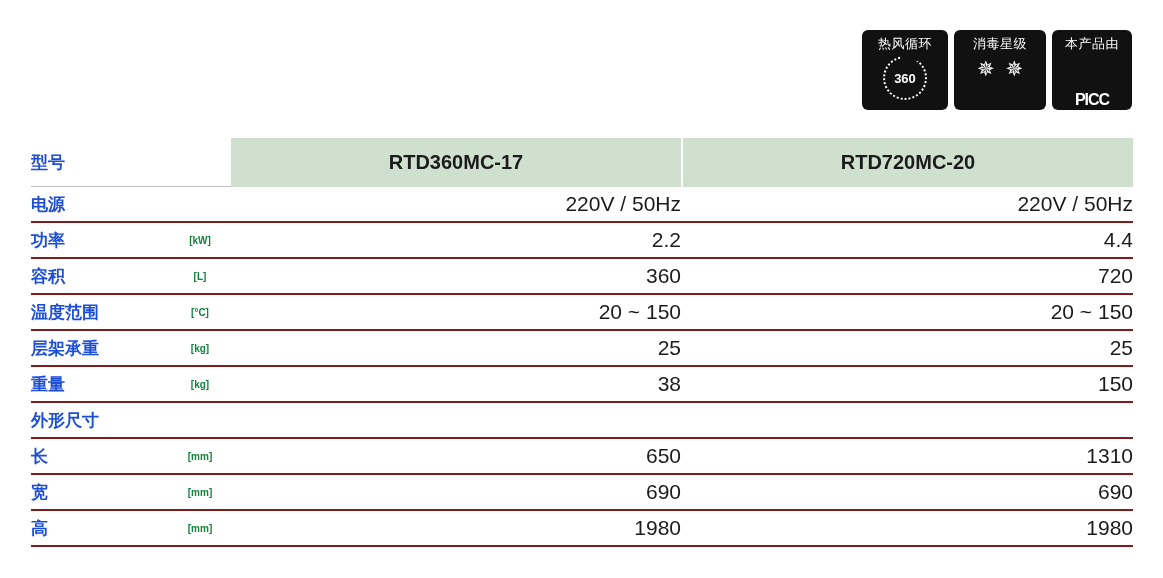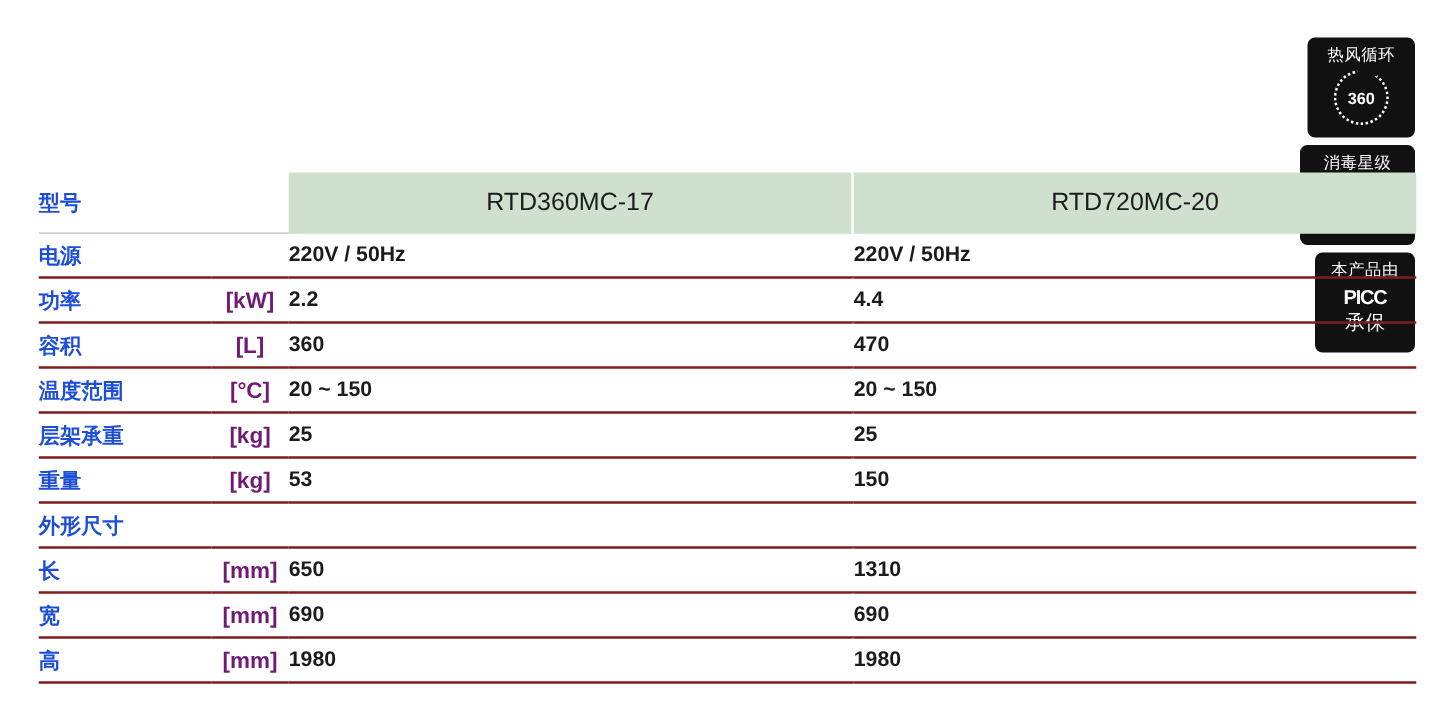--- a/index.html
+++ b/index.html
@@ -17,21 +17,20 @@
   }
 
   
   .badges {
     position: absolute;
     top: 30px;
     right: 31px;
     display: flex;
     gap: 6px;
     align-items: flex-end;
-    flex-direction: column;
   }
   .badge {
     background: #111111;
     color: #ffffff;
     border-radius: 6px;
     box-sizing: border-box;
     display: flex;
     flex-direction: column;
     align-items: center;
     justify-content: flex-start;
@@ -39,21 +38,21 @@
   }
   .badge-title {
     font-size: 13px;
     line-height: 15px;
     letter-spacing: 0.5px;
     white-space: nowrap;
     font-weight: 400;
   }
   .badge-1 { width: 86px; height: 80px; }
   .badge-2 { width: 92px; height: 80px; }
-  .badge-3 { width: 80px; height: 80px; }
+  .badge-3 { width: 80px; height: 80px; gap: 33px; }
 
   .dial {
     margin-top: 5px;
     width: 44px;
     height: 44px;
     border-radius: 50%;
     border: 2px dotted #ffffff;
     display: flex;
     align-items: center;
     justify-content: center;
@@ -122,35 +121,35 @@
   }
   .spec-table tr.head td { height: 48px; }
 
   .cell-label {
     font-size: 17px;
     font-weight: bold;
     padding-left: 4px;
     color: #1d4ed8;
   }
   .cell-unit {
-    font-size: 18px;
+    font-size: 10px;
     font-weight: bold;
     text-align: center;
-    color: #701a75;
+    color: #15803d;
   }
   .cell-val {
-    font-size: 17px;
-    font-weight: bold;
-    text-align: left;
+    font-size: 21px;
+    font-weight: normal;
+    text-align: right;
     color: #1b1b1b;
   }
   .head .cell-model {
     background: #cfe0cf;
     font-size: 20px;
-    font-weight: normal;
+    font-weight: bold;
     text-align: center;
     margin-top: 31px;
   }
   .head .cell-model.first {
     border-right: 2px solid #ffffff;
   }
   .head td.cell-label,
   .head td.cell-unit {
     background: #ffffff;
     border-bottom: 1px solid #bdbdbd;
@@ -219,38 +218,38 @@
     <tr>
       <td class="cell-label">功率</td>
       <td class="cell-unit">[kW]</td>
       <td class="cell-val sep-right">2.2</td>
       <td class="cell-val">4.4</td>
     </tr>
     <tr>
       <td class="cell-label">容积</td>
       <td class="cell-unit">[L]</td>
       <td class="cell-val sep-right">360</td>
-      <td class="cell-val">470</td>
+      <td class="cell-val">720</td>
     </tr>
     <tr>
       <td class="cell-label">温度范围</td>
       <td class="cell-unit">[°C]</td>
       <td class="cell-val sep-right">20 ~ 150</td>
       <td class="cell-val">20 ~ 150</td>
     </tr>
     <tr>
       <td class="cell-label">层架承重</td>
       <td class="cell-unit">[kg]</td>
       <td class="cell-val sep-right">25</td>
       <td class="cell-val">25</td>
     </tr>
     <tr>
       <td class="cell-label">重量</td>
       <td class="cell-unit">[kg]</td>
-      <td class="cell-val sep-right">53</td>
+      <td class="cell-val sep-right">38</td>
       <td class="cell-val">150</td>
     </tr>
 
     <tr class="row-section">
       <td class="cell-label">外形尺寸</td>
       <td class="cell-unit"></td>
       <td class="cell-val"></td>
       <td class="cell-val"></td>
     </tr>
 

